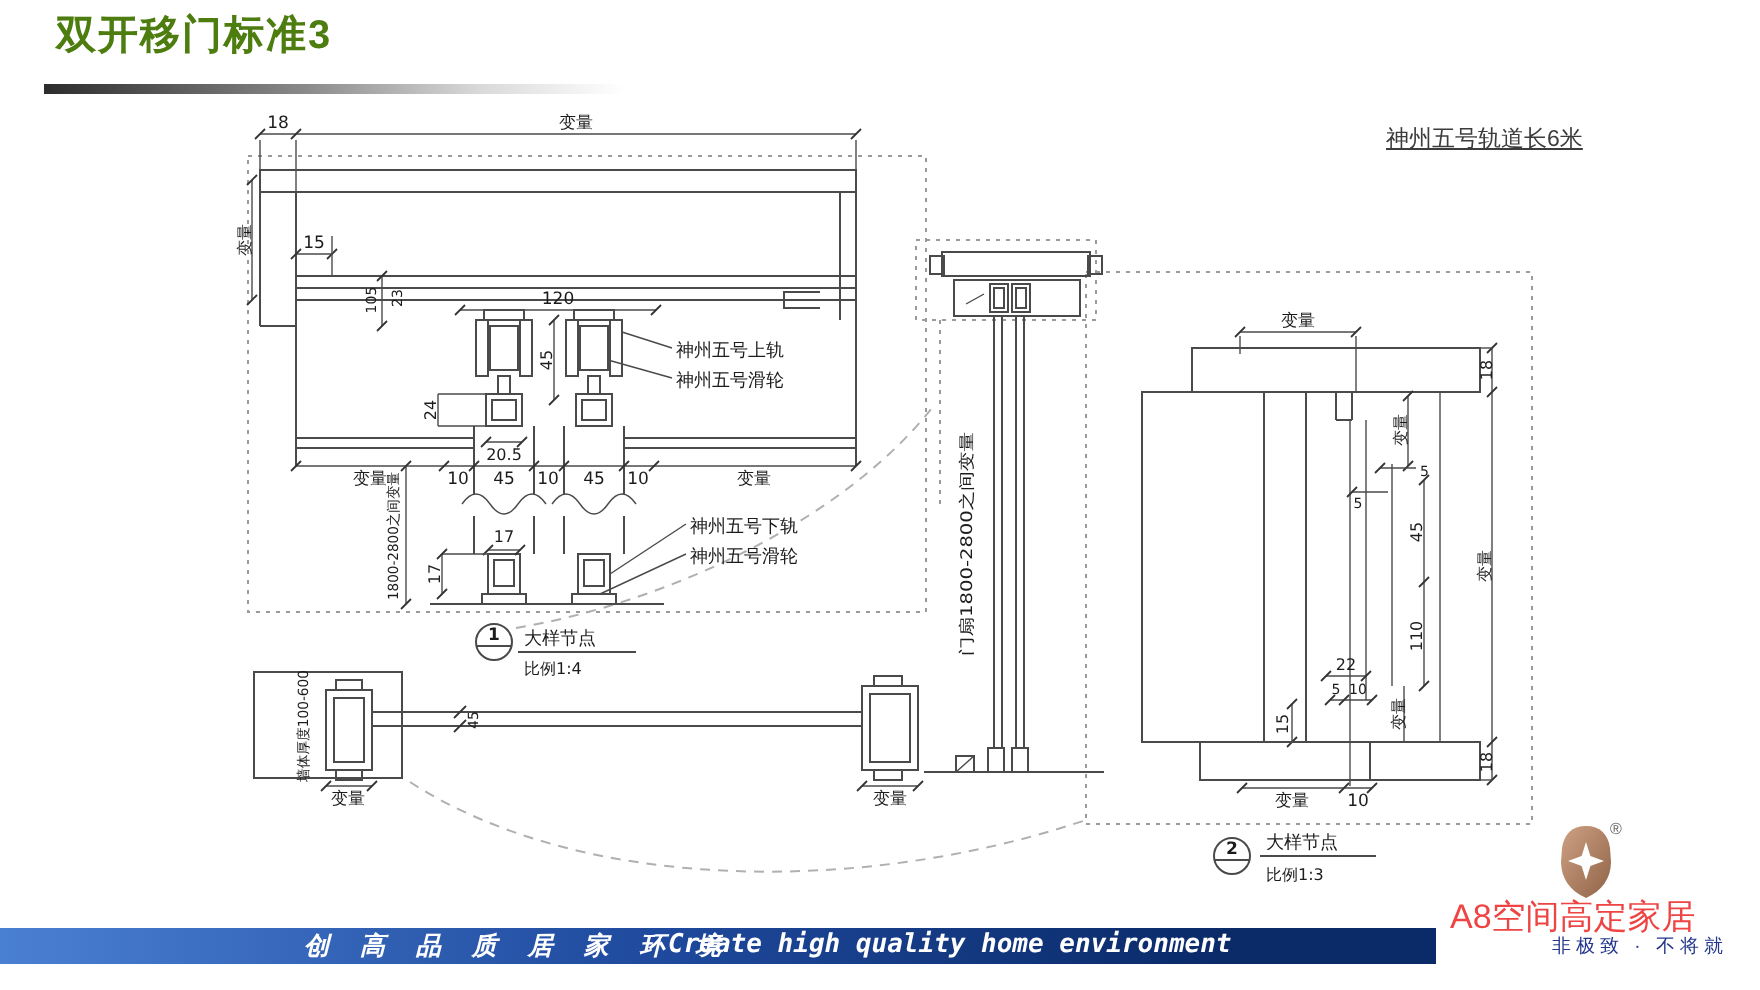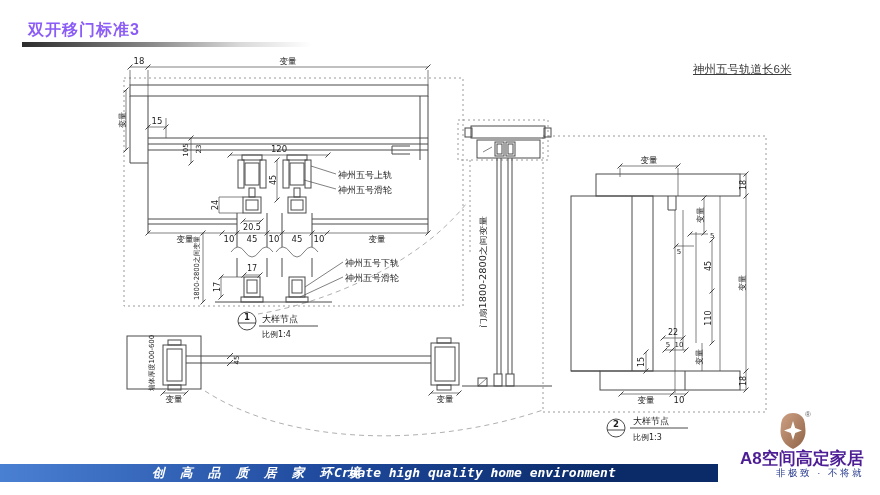--- a/index.html
+++ b/index.html
@@ -1,19 +1,19 @@
 <!DOCTYPE html>
 <html><head>
 <meta charset="utf-8">
 <style>
   html,body{margin:0;padding:0;background:#fff;}
   #stage{position:relative;width:880px;height:495px;background:#ffffff;overflow:hidden;
          font-family:"Liberation Sans",sans-serif;}
   
-  #title{position:absolute;left:28px;top:20px;font-size:16px;font-weight:bold;color:#8b5cf6;letter-spacing:1px;}
+  #title{position:absolute;left:28px;top:4px;font-size:20px;font-weight:bold;color:#4d7c0f;letter-spacing:1px;}
   #title-underline{position:absolute;left:22px;top:42px;width:290px;height:5px;
       background:linear-gradient(to right,#2c2c2c,#8a8a8a 45%,#d9d9d9 75%,rgba(238,238,238,0));}
   #note{position:absolute;left:693px;top:62px;font-size:11.5px;color:#3c3c3c;text-decoration:underline;}
   
   #cad{position:absolute;left:0;top:0;}
   .ln{stroke:#4a4a4a;stroke-width:1;fill:none;}
   .th{stroke:#4a4a4a;stroke-width:0.7;fill:none;}
   .tk{stroke:#333;stroke-width:0.9;}
   .dot{stroke:#9a9a9a;stroke-width:1;stroke-dasharray:2 3;fill:none;}
   .dsh{stroke:#b0b0b0;stroke-width:1;stroke-dasharray:5 4;fill:none;}
@@ -23,21 +23,21 @@
   .lbl{font-size:9px;}
   .sm{font-size:7px;}
   
   #footer-bar{position:absolute;left:0;top:464px;width:718px;height:18px;
       background:linear-gradient(90deg,#4a80d2 0%,#1f4a9e 45%,#0a2a68 85%,#0a2a68 100%);}
   #slogan-cn{position:absolute;left:152px;top:0;line-height:18px;color:#fff;font-weight:bold;
       font-style:italic;font-size:12.5px;letter-spacing:6px;white-space:nowrap;}
   #slogan-en{position:absolute;left:334px;top:0;line-height:18px;color:#fff;font-weight:bold;
       font-style:italic;font-size:13px;font-family:"DejaVu Sans Mono","Liberation Mono",monospace;white-space:nowrap;}
   
-  #brand-name{position:absolute;left:740px;top:447px;font-size:17px;font-weight:bold;color:#4c1d95;white-space:nowrap;}
+  #brand-name{position:absolute;left:725px;top:447px;font-size:17px;font-weight:normal;color:#ef4444;white-space:nowrap;}
   #brand-tagline{position:absolute;left:776px;top:467px;font-size:9.5px;letter-spacing:2.5px;color:#24378c;white-space:nowrap;}
   #brand-reg{position:absolute;left:805px;top:410px;font-size:8px;color:#666;}
   #brand-logo{position:absolute;left:777px;top:412px;}
 </style>
 </head>
 <body>
 
 <div id="stage">
 
   <div id="title">双开移门标准3</div>

